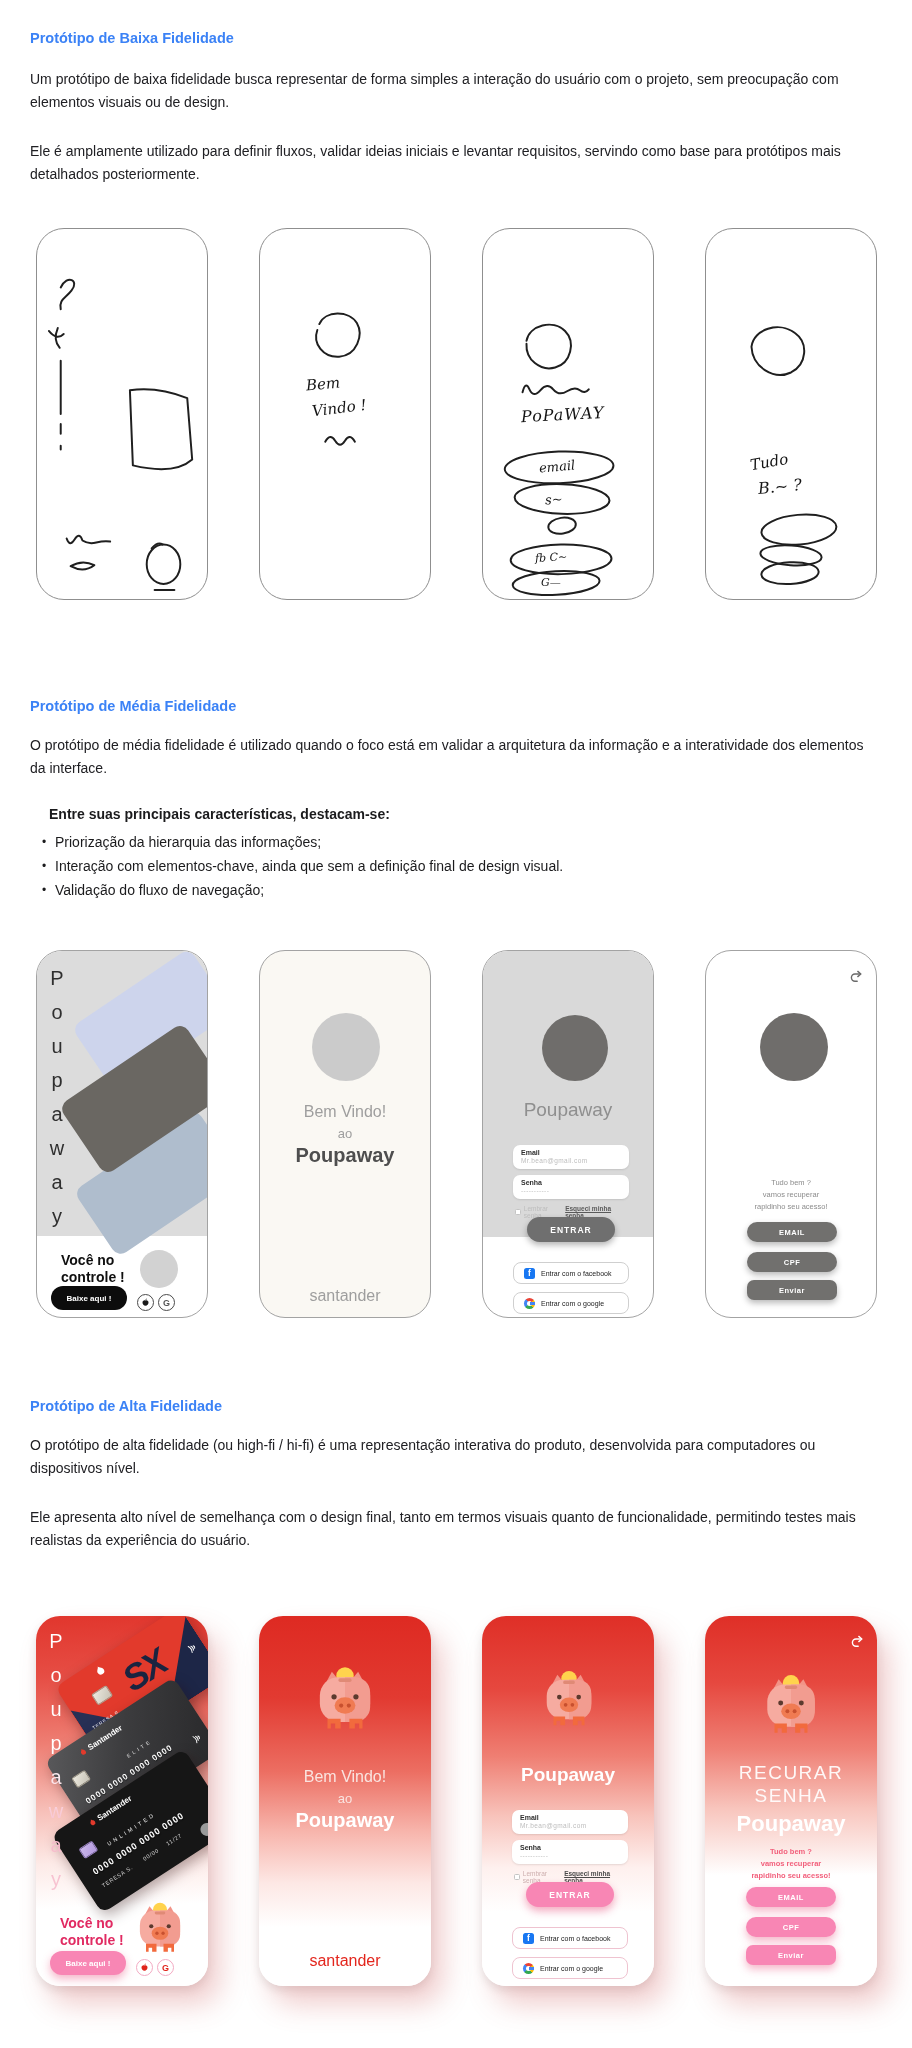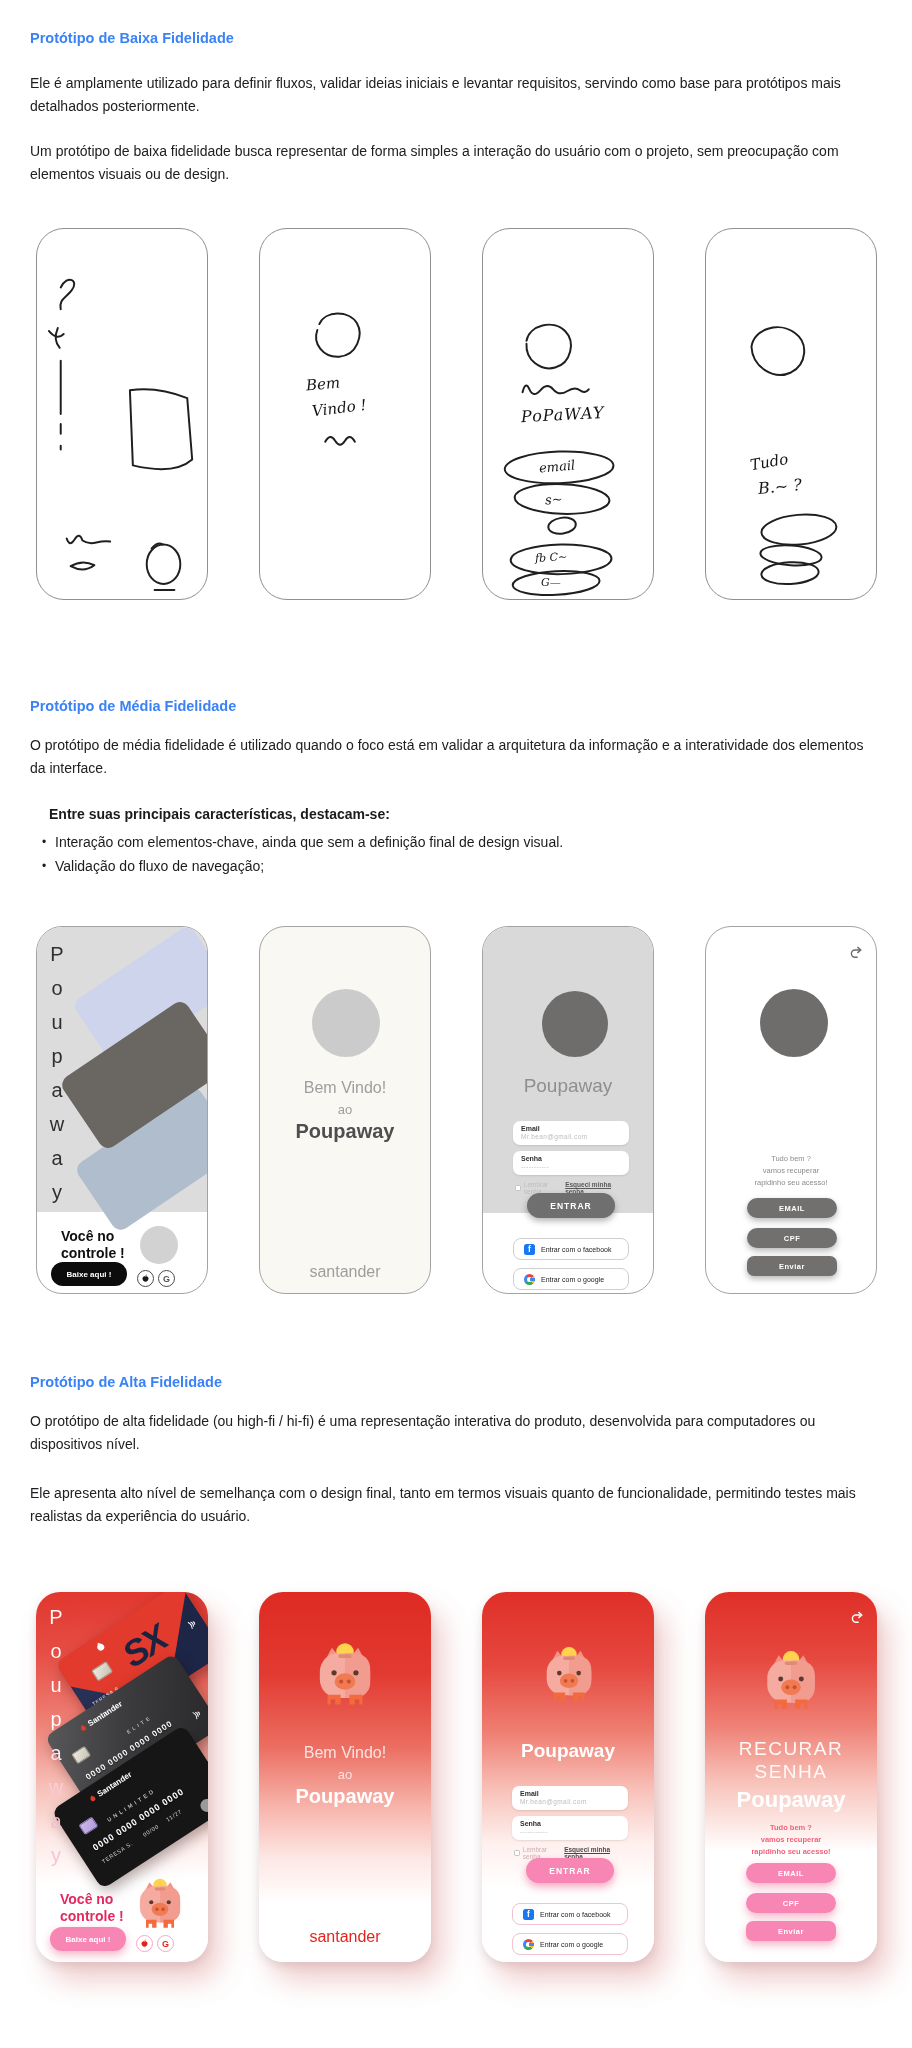--- a/index.html
+++ b/index.html
@@ -224,22 +224,22 @@
     <g id="back-arrow">
       <path d="M11.5 4 H6 a3.6 3.6 0 0 0 0 7.2 h2.2" fill="none" stroke-width="1.4" stroke-linecap="round"></path>
       <path d="M8.8 1.4 L11.8 4 L8.8 6.6" fill="none" stroke-width="1.4" stroke-linecap="round" stroke-linejoin="round"></path>
     </g>
   </defs>
 </svg>
 
 <div class="content">
 
   <h2 class="sec-h h1">Protótipo de Baixa Fidelidade</h2>
+  <p class="para mt22">Um protótipo de baixa fidelidade busca representar de forma simples a interação do usuário com o projeto, sem preocupação com elementos visuais ou de design.</p>
   <p class="para mt26">Ele é amplamente utilizado para definir fluxos, validar ideias iniciais e levantar requisitos, servindo como base para protótipos mais detalhados posteriormente.</p>
-  <p class="para mt22">Um protótipo de baixa fidelidade busca representar de forma simples a interação do usuário com o projeto, sem preocupação com elementos visuais ou de design.</p>
 
   <div class="phone-row row1">
 
     <div class="phone lofi">
       <svg class="sk" viewBox="0 0 172 372">
         <path d="M24 58c7-14 19-7 11 3-6 8-13 9-11 19"></path>
         <path d="M12 102q8 10 15 3m-6-6q-5 12 2 20"></path>
         <path d="M24 132v54"></path>
           <path d="M24 196v10"></path>
           <path d="M24 218v4"></path>
@@ -287,20 +287,21 @@
       </svg>
       <div class="hand h-tudo">Tudo</div>
       <div class="hand h-bem2">B.~ ?</div>
     </div>
   </div>
 
   <h2 class="sec-h h2">Protótipo de Média Fidelidade</h2>
   <p class="para mt20">O protótipo de média fidelidade é utilizado quando o foco está em validar a arquitetura da informação e a interatividade dos elementos da interface.</p>
   <p class="list-title">Entre suas principais características, destacam-se:</p>
   <ul class="feat">
+    <li>Priorização da hierarquia das informações;</li>
     <li>Interação com elementos-chave, ainda que sem a definição final de design visual.</li>
     <li>Validação do fluxo de navegação;</li>
   </ul>
 
   <div class="phone-row row2">
 
     <div class="phone midfi">
       <div class="abs ms-top"></div>
       <div class="rect r-lav"></div>
       <div class="rect r-blue"></div>

